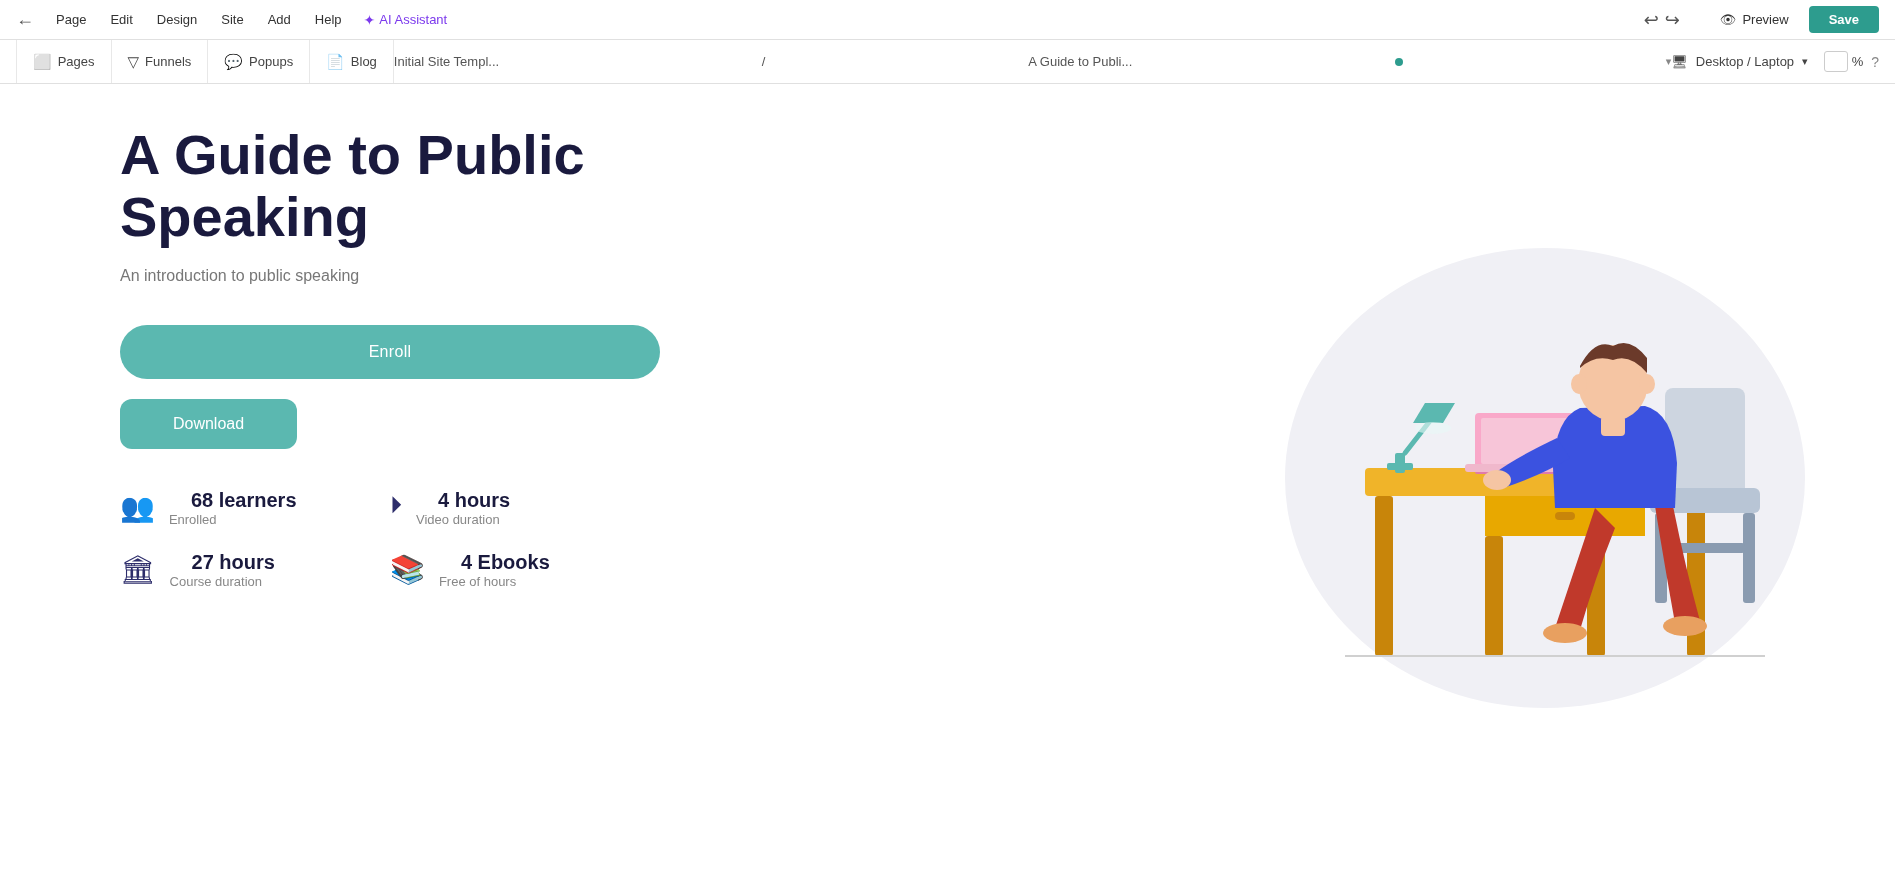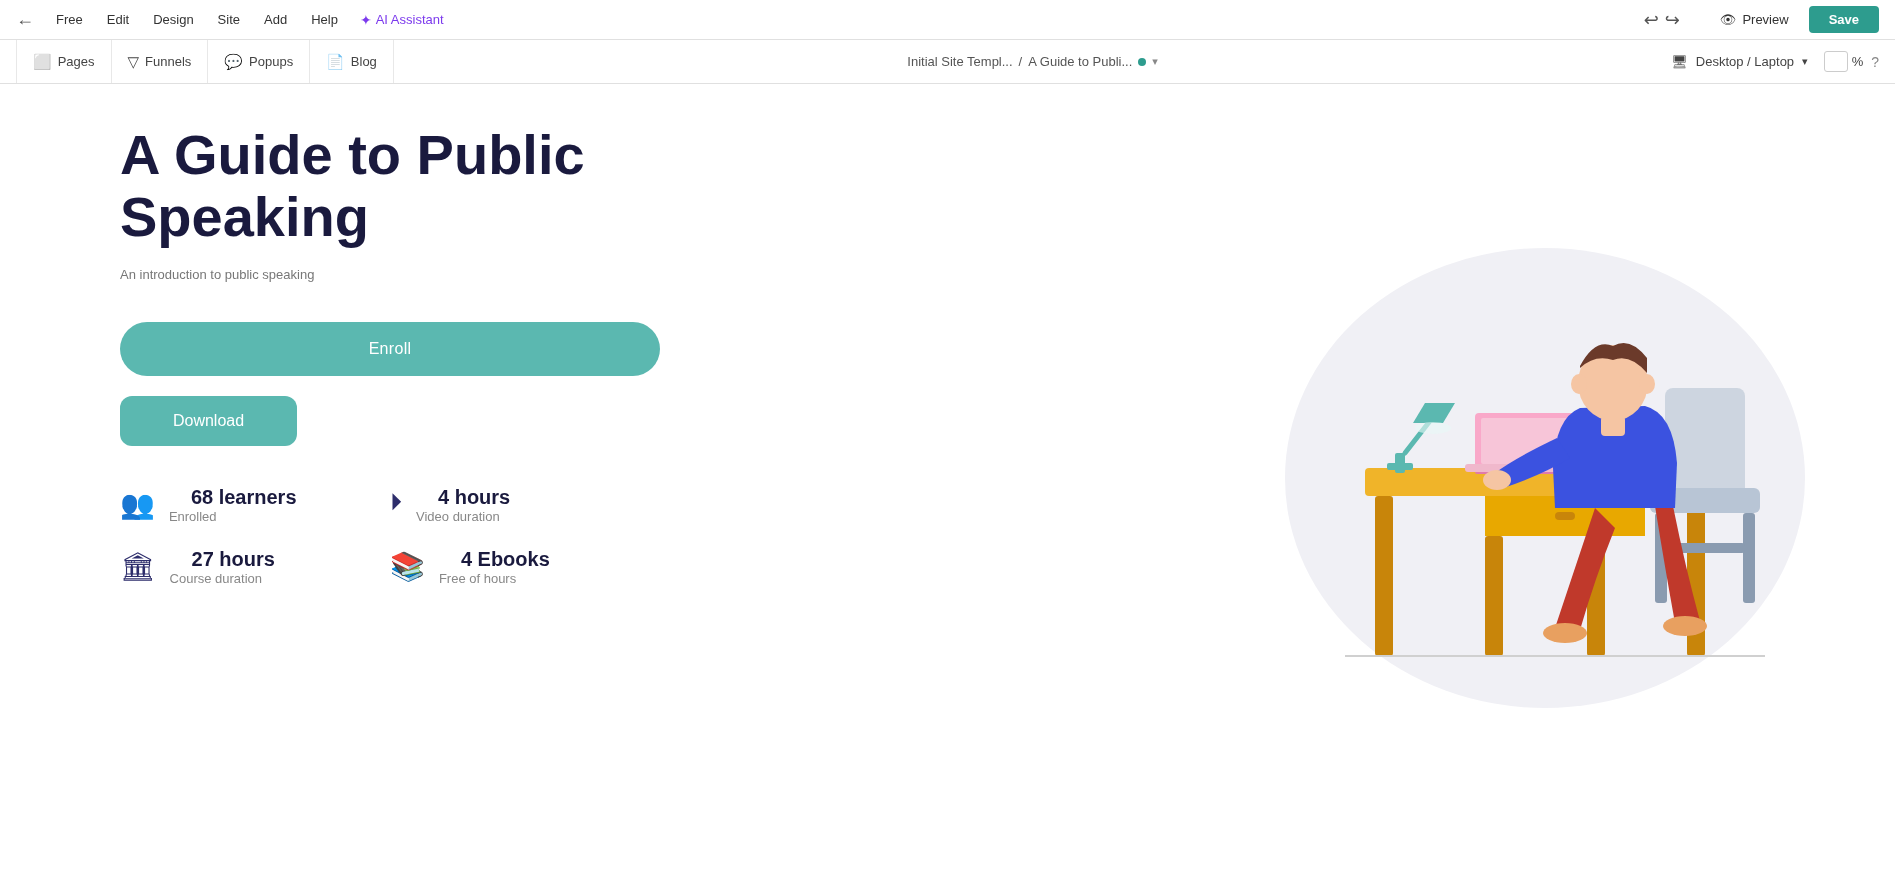--- a/index.html
+++ b/index.html
@@ -38,21 +38,21 @@
     }
     .sub-nav-item {
       display: flex; align-items: center; gap: 6px;
       font-size: 13px; color: #444; cursor: pointer;
       padding: 0 16px; height: 100%;
       border-right: 1px solid #e8e8e8;
     }
     .sub-nav-item:first-child { border-left: 1px solid #e8e8e8; }
     .sub-nav-icon { font-size: 15px; }
     .breadcrumb-area {
-      flex: 1; display: flex; align-items: center; justify-content: center;
+      flex: 1; display: flex; align-items: center; justify-content: space-between;
       font-size: 13px; color: #555; gap: 6px;
     }
     .breadcrumb-dot { width: 8px; height: 8px; background: #2d9c8e; border-radius: 50%; display: inline-block; }
     .breadcrumb-chevron { font-size: 11px; color: #888; }
     .device-area {
       display: flex; align-items: center; gap: 8px; font-size: 13px; color: #444;
     }
     .device-chevron { font-size: 11px; }
     .zoom-area { display: flex; align-items: center; gap: 4px; font-size: 13px; color: #444; margin-left: 16px; }
     .zoom-input { width: 24px; text-align: center; border: 1px solid #ccc; border-radius: 3px; font-size: 13px; padding: 2px 4px; }
@@ -70,21 +70,21 @@
       display: flex; flex-direction: column; justify-content: flex-start;
       position: relative;
     }
 
     .page-title {
       font-size: 56px; font-weight: 800; color: #1a1a3e; line-height: 1.1;
       margin-bottom: 20px; max-width: 560px;
     }
 
     .page-subtitle {
-      font-size: 13px; color: #777; margin-bottom: 40px;
+      font-size: 16px; color: #777; margin-bottom: 40px;
     }
 
     .enroll-btn {
       background: #5bb8b0; color: #fff; border: none; border-radius: 40px;
       padding: 18px 0; font-size: 16px; cursor: pointer;
       width: 540px; margin-bottom: 20px; letter-spacing: 0.3px;
     }
 
     .download-btn {
       background: #5bb8b0; color: #fff; border: none; border-radius: 12px;
@@ -124,21 +124,21 @@
     .illustration-svg {
       position: relative; z-index: 1;
     }
   </style>
 </head>
 <body>
 
 <div class="menu-bar">
   <span class="nav-arrow">←</span>
 
-  <span class="menu-bar-item">Free</span>
+  <span class="menu-bar-item">Page</span>
   <span class="menu-bar-item">Edit</span>
   <span class="menu-bar-item">Design</span>
   <span class="menu-bar-item">Site</span>
   <span class="menu-bar-item">Add</span>
   <span class="menu-bar-item">Help</span>
   <span class="ai-assistant">
     <span class="ai-star">✦</span>
     <span>AI Assistant</span>
   </span>
 

